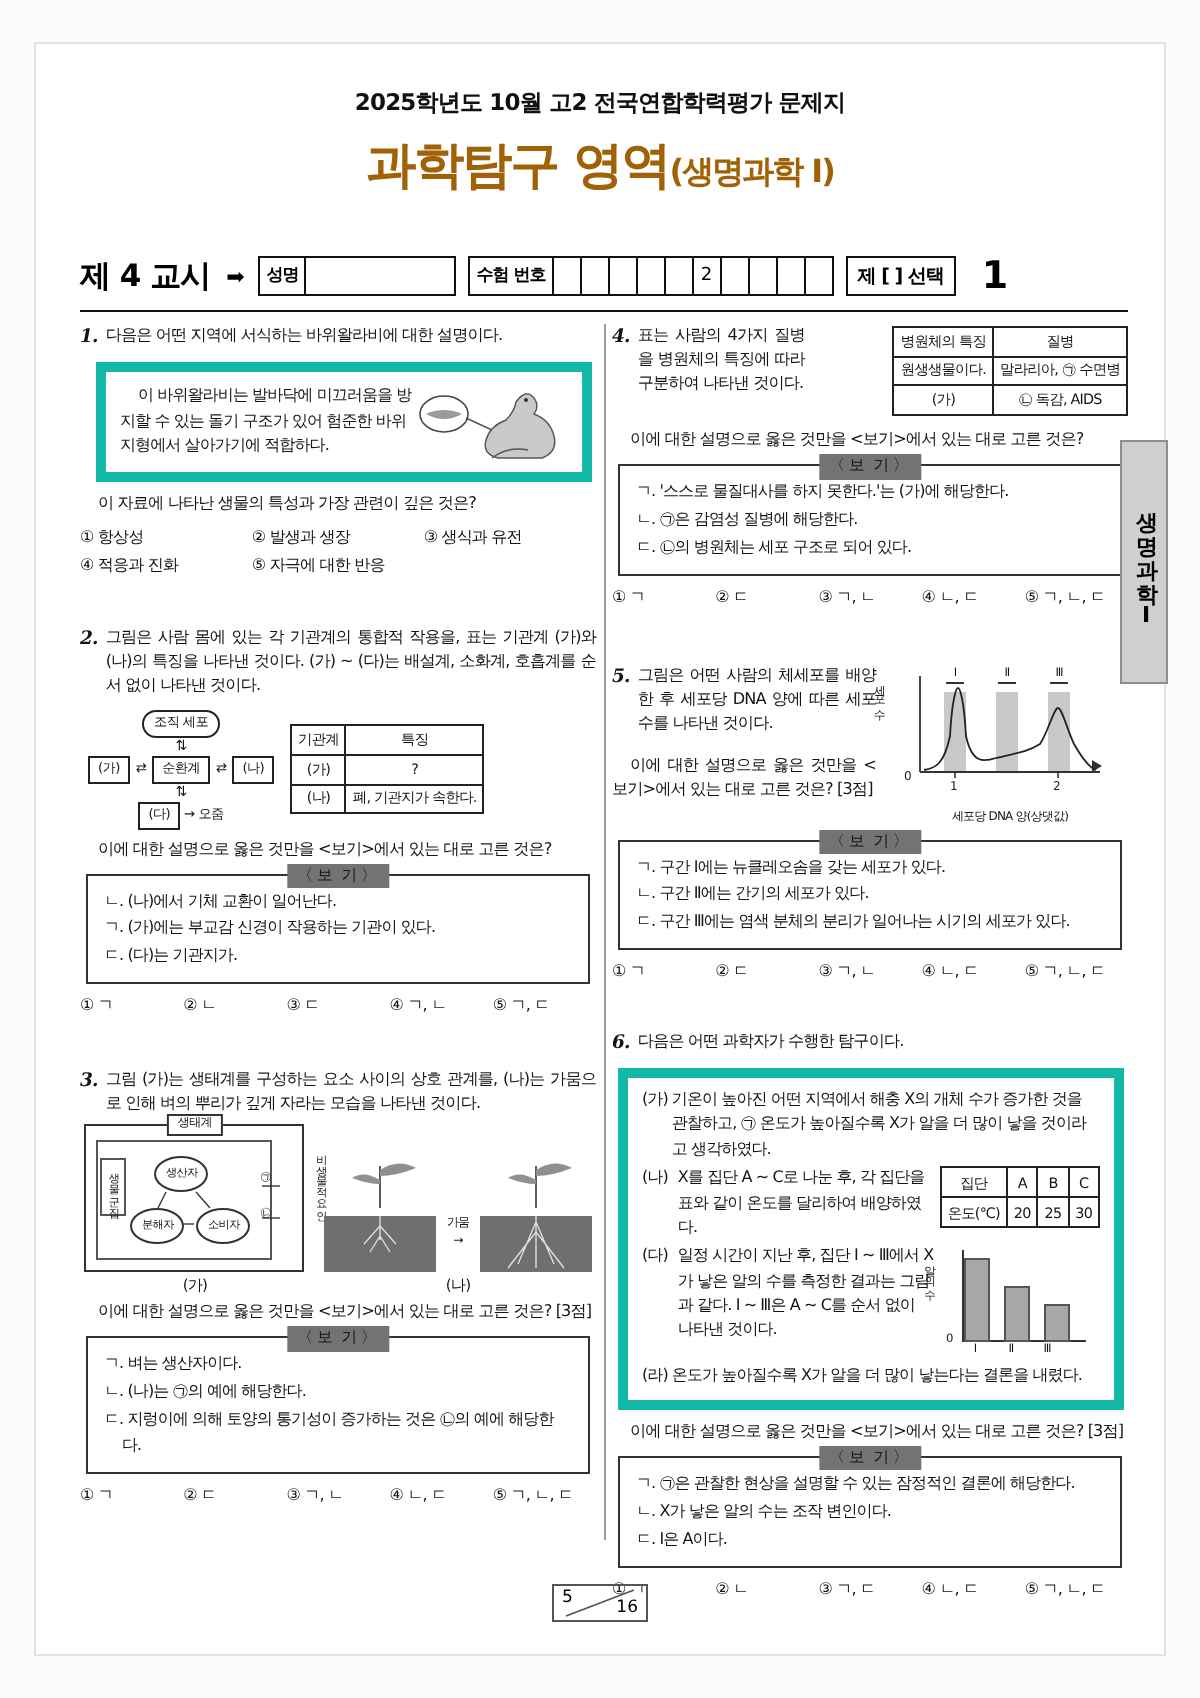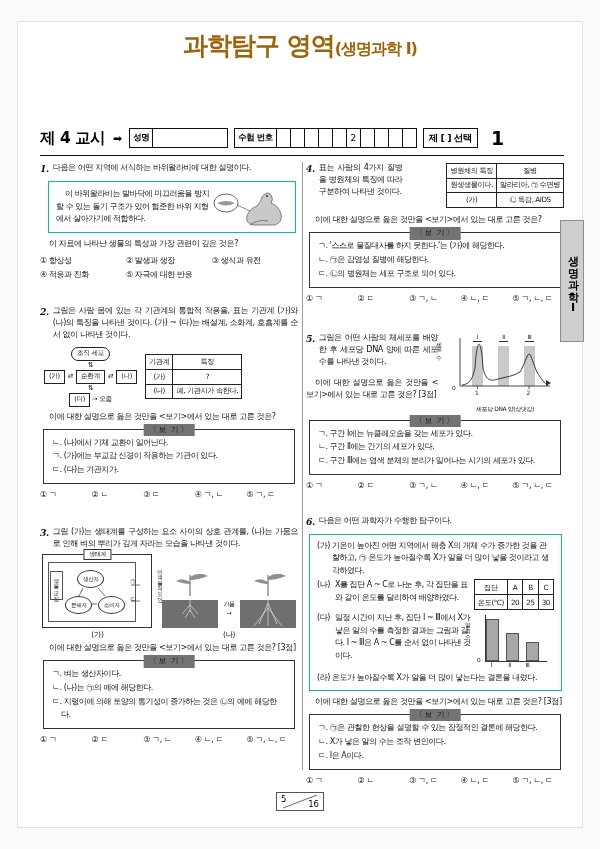--- a/index.html
+++ b/index.html
@@ -35,21 +35,21 @@
   .col{width:258px;position:relative;}
   .divider{width:8px;display:flex;justify-content:center;}
   .divider span{width:1px;background:#9a9a9a;height:608px;display:block;}
 
   .q{margin-bottom:9px;font-size:8.1px;line-height:1.48;color:#141414;letter-spacing:-0.45px;}
   .qhead{display:flex;align-items:flex-start;}
   .qnum{font-weight:bold;font-style:italic;font-size:9.3px;margin-right:4px;flex:none;font-family:"DejaVu Serif","Liberation Serif",serif;}
   .qtext{text-align:justify;}
   .indent{text-indent:9px;}
 
-  .stembox{border:1px solid #14b8a6;margin:5px 2px 5px 8px;padding:5px 7px;font-size:8px;line-height:1.55;position:relative;letter-spacing:-0.45px;}
+  .stembox{border:5px solid #14b8a6;margin:5px 2px 5px 8px;padding:5px 7px;font-size:8px;line-height:1.55;position:relative;letter-spacing:-0.45px;}
 
   .choices{display:flex;margin-top:5px;font-size:8px;letter-spacing:-0.4px;}
   .choices.two-row{flex-wrap:wrap;}
   .choices span{white-space:nowrap;}
   .ch5 span{width:20%;}
   .ch-q1 span{width:33.3%;margin-bottom:2px;}
 
   
   .bogi{border:1px solid #333;margin:6px 3px 2px 3px;padding:7px 8px 6px 8px;position:relative;font-size:8px;line-height:1.62;letter-spacing:-0.45px;}
   .bogi .cap{position:absolute;top:-6px;left:50%;transform:translateX(-50%);background:#737373;padding:0 5px;font-size:7.8px;letter-spacing:1px;}
@@ -111,20 +111,21 @@
   .pagebox .cur{position:absolute;left:4px;top:1px;font-size:8.5px;}
   .pagebox .tot{position:absolute;right:4px;bottom:1px;font-size:8.5px;}
 </style>
 </head>
 <body>
 
 <div class="page">
  <div class="sheet">
 
   <div class="hdr">
+    <div class="line1">2025학년도 10월 고2 전국연합학력평가 문제지</div>
     <div class="line2">
       <span>과학탐구 영역</span><span class="sub">(생명과학 Ⅰ)</span>
     </div>
   </div>
 
   <div class="idbar">
     <span class="period">제 4 교시</span>
     <span class="arrow">➡</span>
     <span class="fld">
       <span class="lab">성명</span>

